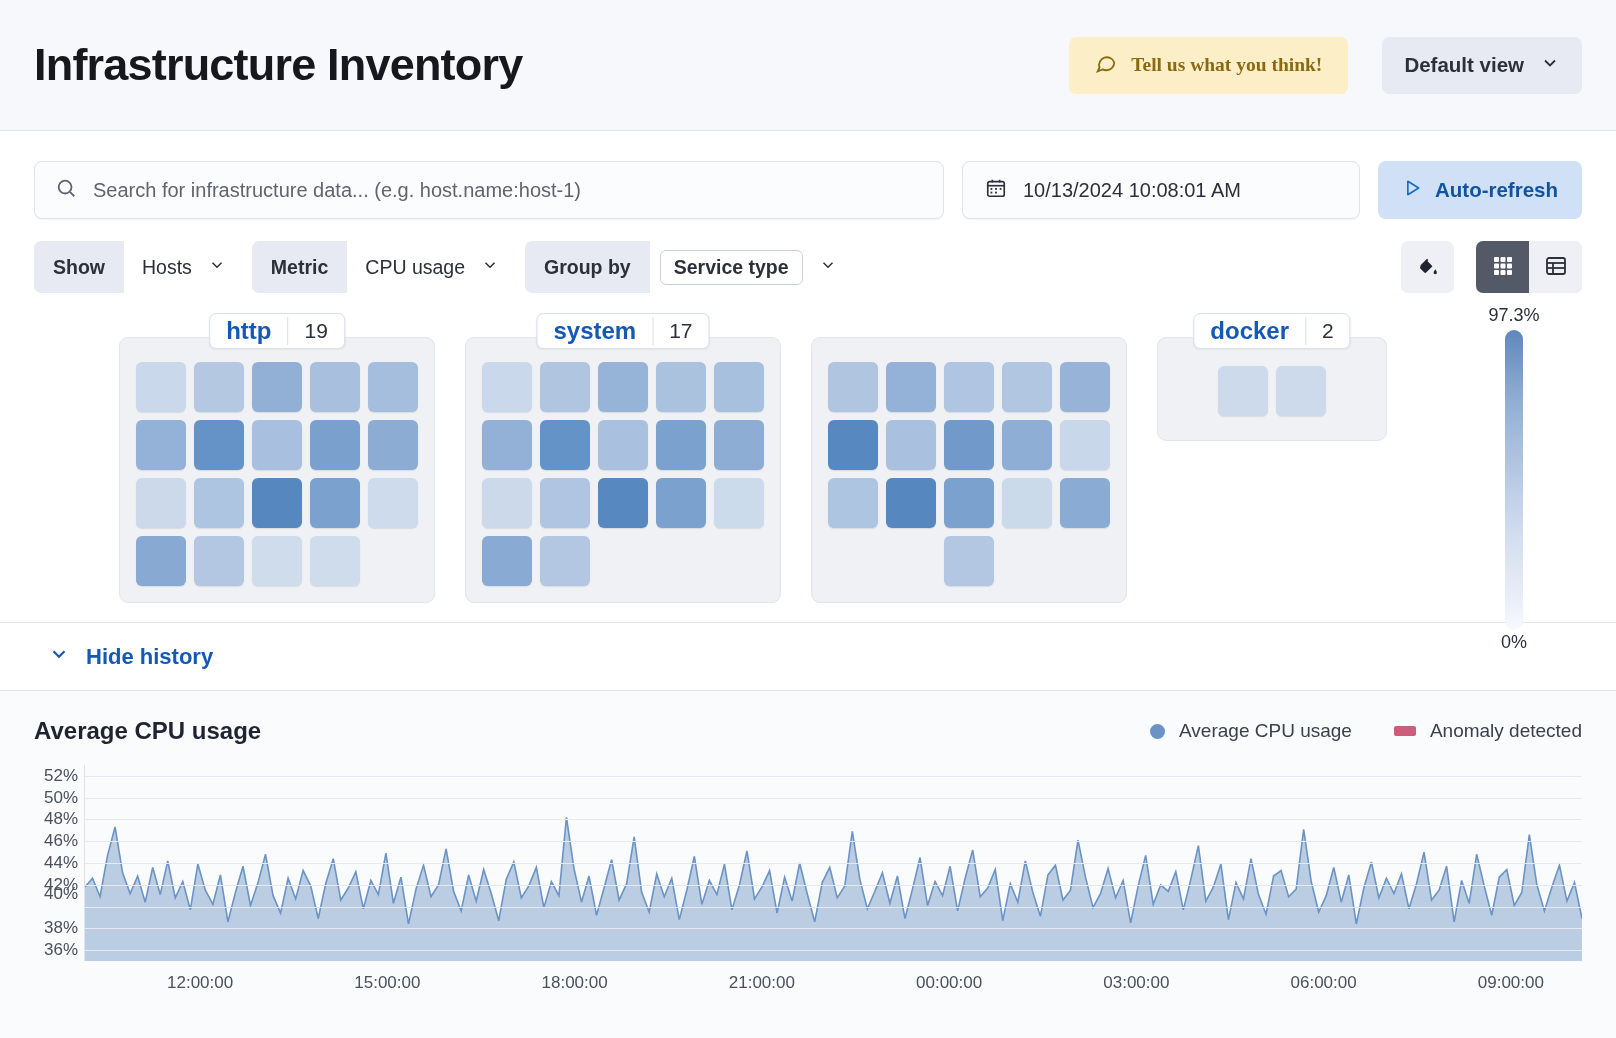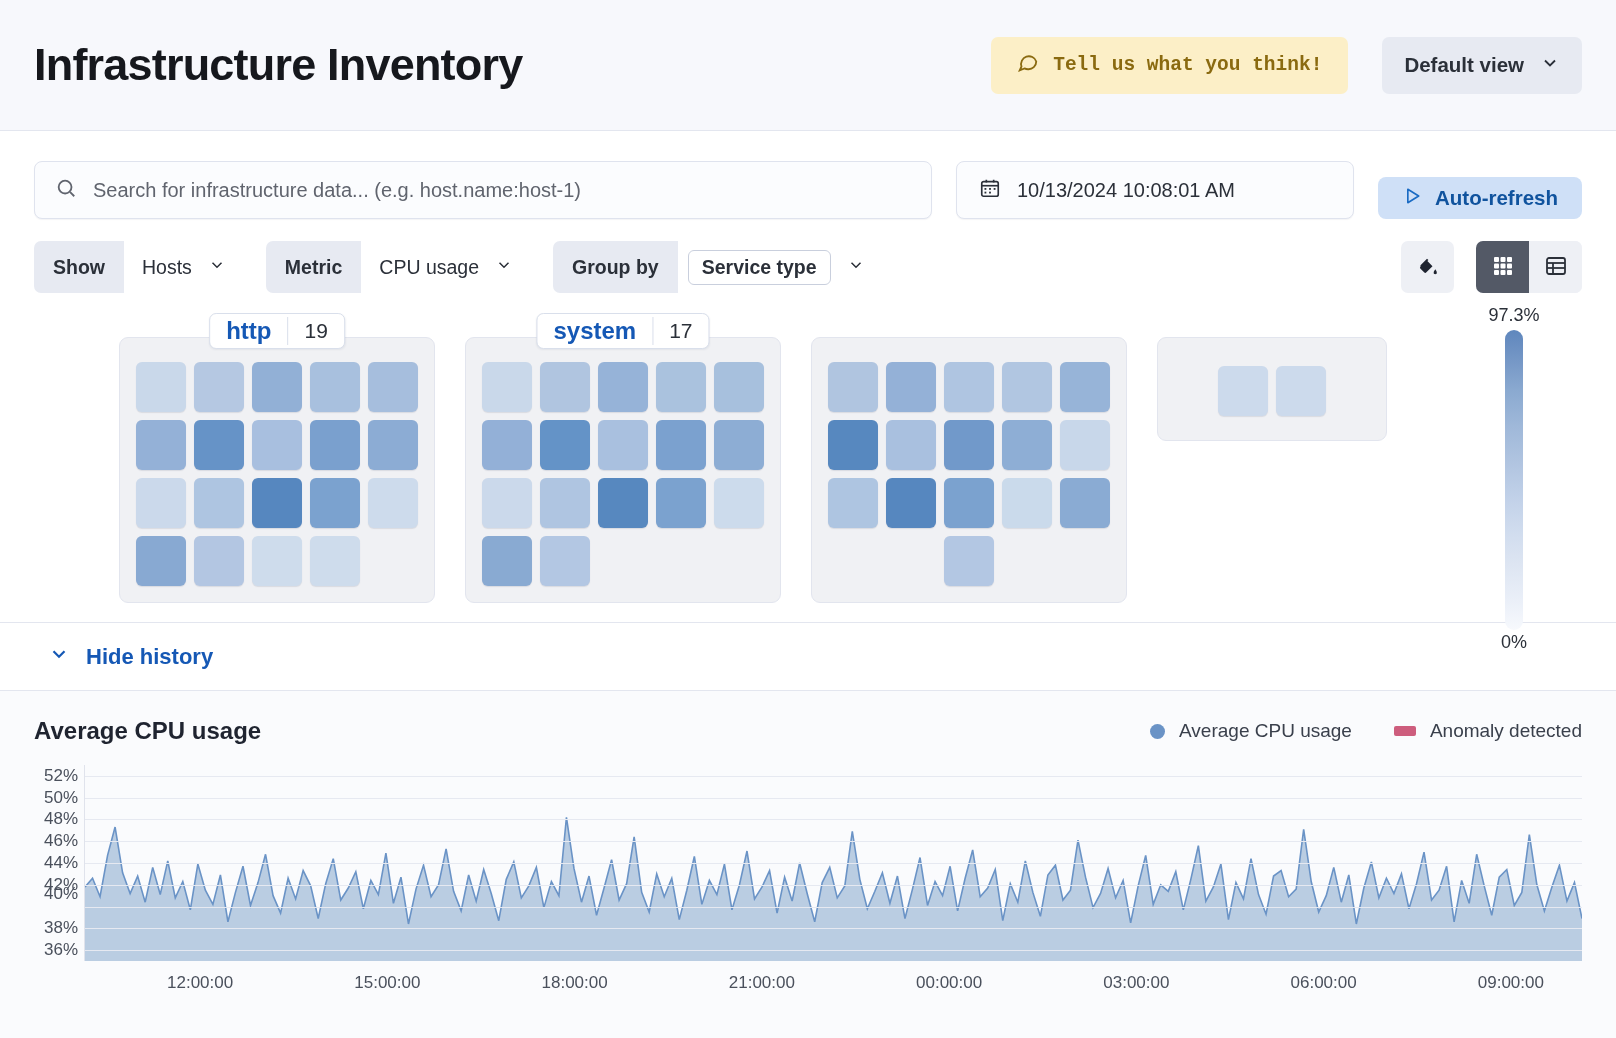--- a/index.html
+++ b/index.html
@@ -33,42 +33,42 @@
     color: #8a6a10;
     border: none;
     border-radius: 7px;
     height: 57px;
     padding: 0 26px;
     display: flex;
     align-items: center;
     gap: 14px;
     font-size: 19.5px;
     font-weight: 700;
-    font-family: Liberation Mono, monospace;
+    font-family: Liberation Serif, serif;
     cursor: pointer;
   }
   .view-select {
     background: #e7eaf2;
     border: none;
     border-radius: 7px;
     height: 57px;
     padding: 0 22px;
     display: flex;
     align-items: center;
     gap: 16px;
     font-size: 20.5px;
     font-weight: 700;
     color: #2b3039;
     font-family: inherit;
     cursor: pointer;
   }
 
   
   .toolbar { padding: 30px 34px 0 34px; background: #ffffff; }
-  .search-row { display: flex; align-items: flex-end; gap: 24px; }
+  .search-row { display: flex; align-items: flex-start; gap: 18px; }
   .search-box {
     flex: 1;
     height: 58px;
     background: #fbfcfe;
     border: 1px solid #dfe3ee;
     border-radius: 8px;
     display: flex;
     align-items: center;
     padding: 0 20px;
     gap: 16px;
@@ -86,34 +86,34 @@
     background: #fbfcfe;
     border: 1px solid #dfe3ee;
     border-radius: 8px;
     display: flex; align-items: center; gap: 16px;
     padding: 0 22px;
     font-size: 20px; color: #2b3039;
     box-shadow: 0 1px 1px rgba(60,70,100,0.06);
     cursor: pointer;
   }
   .refresh-btn {
-    height: 42px;
+    height: 58px;
     background: #cfe0f7;
     border: none; border-radius: 8px;
     padding: 0 24px;
     display: flex; align-items: center; gap: 13px;
     color: #10539e; font-size: 20.5px; font-weight: 700;
     font-family: inherit; cursor: pointer;
   }
 
   
   .filter-row {
     display: flex; align-items: center;
     margin-top: 22px;
-    gap: 22px;
+    gap: 8px;
     position: relative;
     text-align: right;
   }
   .filter-group {
     display: flex; align-items: stretch;
     border-radius: 7px; overflow: hidden;
     height: 52px;
   }
   .filter-label {
     background: #e7eaf2;
@@ -509,20 +509,24 @@
           <div class="cell" style="background: rgb(86, 135, 191);"></div>
           <div class="cell" style="background: rgb(123, 162, 207);"></div>
           <div class="cell" style="background: rgb(202, 218, 235);"></div>
           <div class="cell" style="background: rgb(138, 171, 211);"></div>
           <div></div>
           <div></div>
           <div class="cell" style="background: rgb(179, 199, 227);"></div>
         </div>
       </div>
       <div class="group">
+        <div class="group-badge">
+          <span class="group-name">docker</span>
+          <span class="group-count">2</span>
+        </div>
         <div class="group-body docker-body">
           <div class="cell" style="background: rgb(204, 218, 236);"></div>
           <div class="cell" style="background: rgb(204, 218, 236);"></div>
         </div>
       </div>
     </div>
   <div class="legend-scale">
     <div class="legend-top">97.3%</div>
     <div class="legend-bar"></div>
     <div class="legend-bottom">0%</div>

